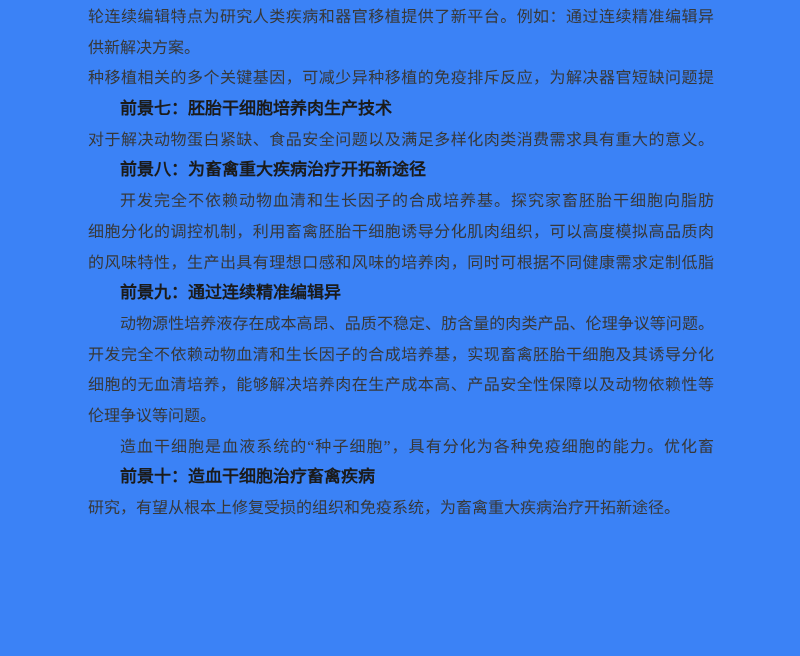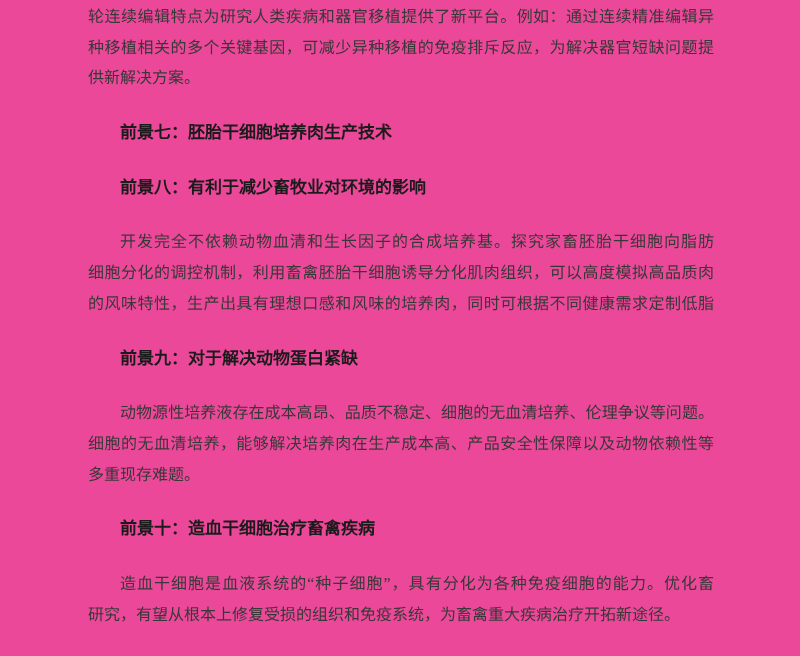--- a/index.html
+++ b/index.html
@@ -4,21 +4,21 @@
 <style>
   html, body {
     margin: 0;
     padding: 0;
     background: #ffffff;
   }
   .page {
     position: relative;
     width: 800px;
     height: 656px;
-    background: #ec4899;
+    background: #3b82f6;
     overflow: hidden;
     font-family: "Liberation Serif", "DejaVu Serif", serif;
   }
   .doc {
     position: absolute;
     left: 88px;
     top: 2px;
     width: 626px;
     overflow: hidden;
   }
@@ -30,43 +30,44 @@
     overflow: hidden;
     white-space: normal;
   }
   .line.justify {
     text-align: justify;
     text-align-last: justify;
     -moz-text-align-last: justify;
   }
   .line.indent {
     padding-left: 32px;
-    margin-top: 24px;
   }
   .line.heading {
     font-family: "Liberation Sans", "DejaVu Sans", sans-serif;
     font-weight: 700;
     font-size: 17px;
     color: #1b1b1b;
   }
 </style>
 </head>
 <body>
 
 <div class="page">
   <div class="doc">
       <div class="line justify">轮连续编辑特点为研究人类疾病和器官移植提供了新平台。例如：通过连续精准编辑异</div>
+      <div class="line">供新解决方案。</div>
       <div class="line justify">种移植相关的多个关键基因，可减少异种移植的免疫排斥反应，为解决器官短缺问题提</div>
-      <div class="line">供新解决方案。</div>
       <div class="line heading indent">前景七：胚胎干细胞培养肉生产技术</div>
-      <div class="line heading indent">前景八：有利于减少畜牧业对环境的影响</div>
+      <div class="line justify">对于解决动物蛋白紧缺、食品安全问题以及满足多样化肉类消费需求具有重大的意义。</div>
+      <div class="line heading indent">前景八：为畜禽重大疾病治疗开拓新途径</div>
       <div class="line indent justify">开发完全不依赖动物血清和生长因子的合成培养基。探究家畜胚胎干细胞向脂肪</div>
       <div class="line justify">细胞分化的调控机制，利用畜禽胚胎干细胞诱导分化肌肉组织，可以高度模拟高品质肉</div>
       <div class="line justify">的风味特性，生产出具有理想口感和风味的培养肉，同时可根据不同健康需求定制低脂</div>
-      <div class="line heading indent">前景九：对于解决动物蛋白紧缺</div>
-      <div class="line indent justify">动物源性培养液存在成本高昂、品质不稳定、细胞的无血清培养、伦理争议等问题。</div>
+      <div class="line heading indent">前景九：通过连续精准编辑异</div>
+      <div class="line indent justify">动物源性培养液存在成本高昂、品质不稳定、肪含量的肉类产品、伦理争议等问题。</div>
+      <div class="line justify">开发完全不依赖动物血清和生长因子的合成培养基，实现畜禽胚胎干细胞及其诱导分化</div>
       <div class="line justify">细胞的无血清培养，能够解决培养肉在生产成本高、产品安全性保障以及动物依赖性等</div>
-      <div class="line">多重现存难题。</div>
+      <div class="line">伦理争议等问题。</div>
+      <div class="line indent justify">造血干细胞是血液系统的“种子细胞”，具有分化为各种免疫细胞的能力。优化畜</div>
       <div class="line heading indent">前景十：造血干细胞治疗畜禽疾病</div>
-      <div class="line indent justify">造血干细胞是血液系统的“种子细胞”，具有分化为各种免疫细胞的能力。优化畜</div>
       <div class="line">研究，有望从根本上修复受损的组织和免疫系统，为畜禽重大疾病治疗开拓新途径。</div>
     </div>
 </div>
 
 </body></html>

